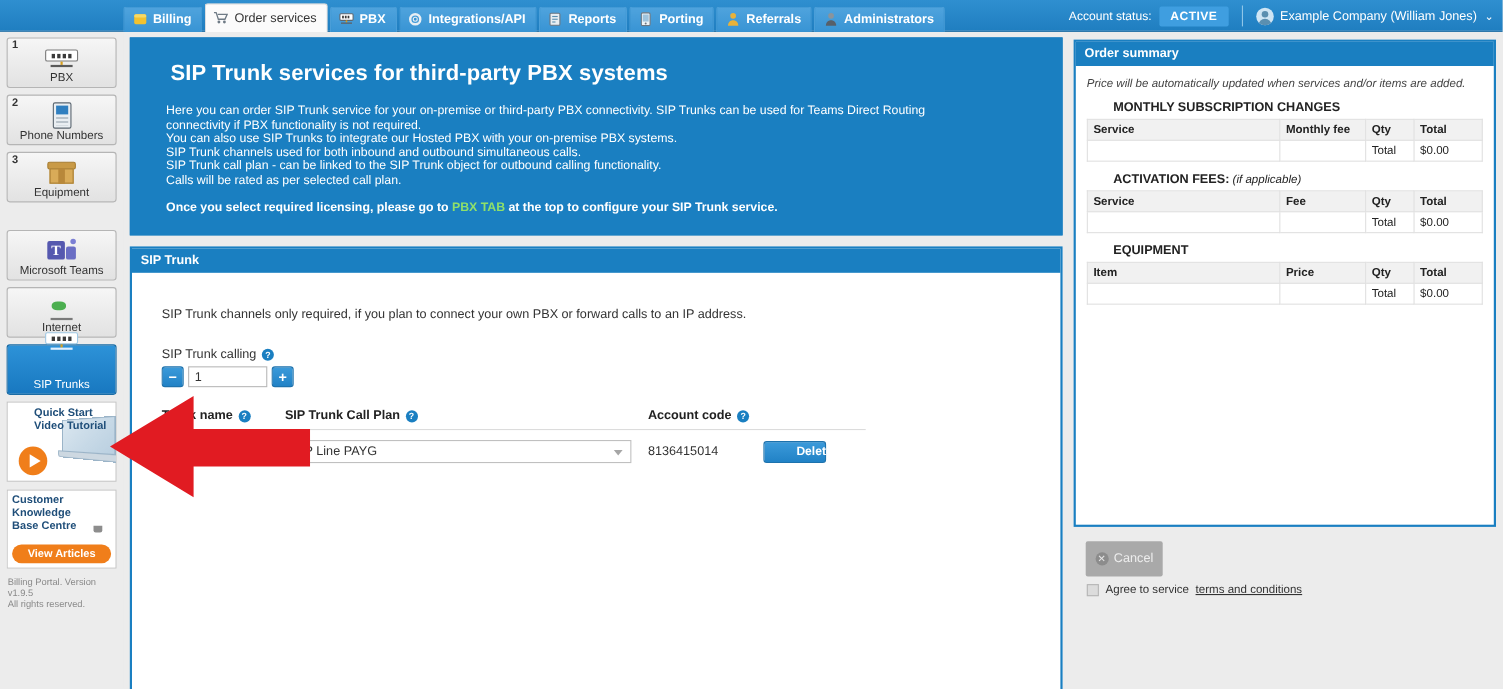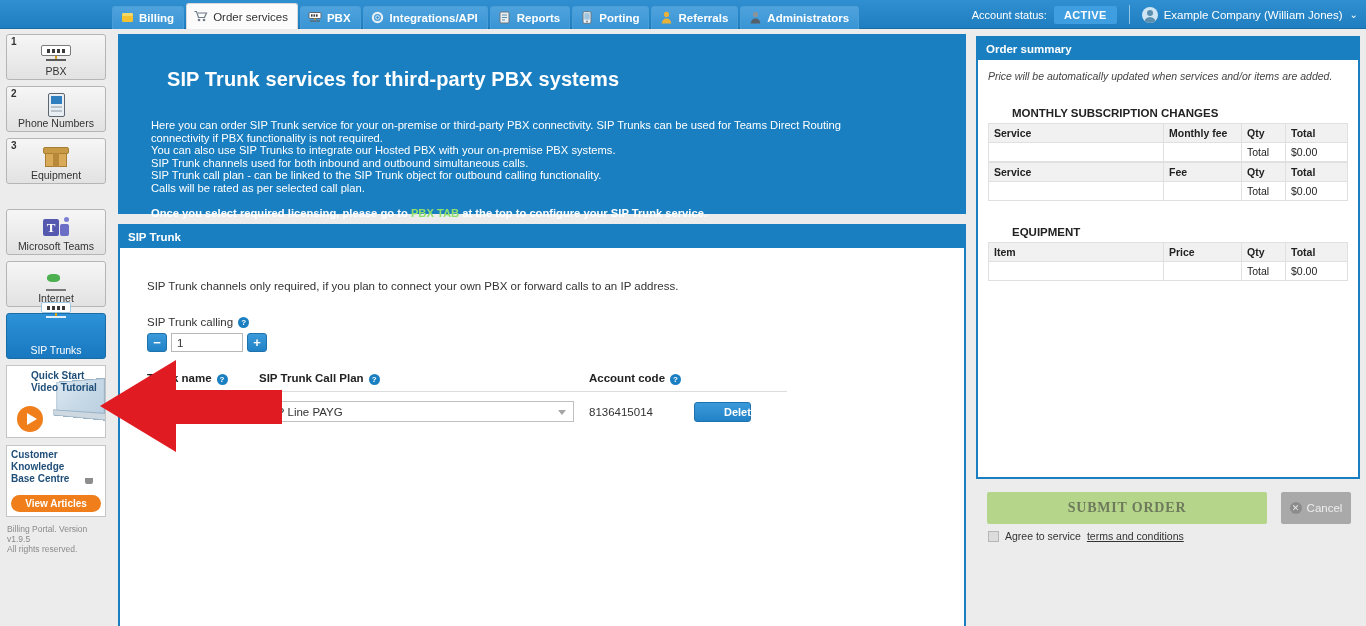--- a/index.html
+++ b/index.html
@@ -288,21 +288,21 @@
     position: absolute; left: 112px; top: 29px;
     width: 860px; height: 597px;
   }
   .hero {
     position: absolute; left: 6px; top: 5px;
     width: 848px; height: 180px;
     background: #1a7fc1;
     border: 1px solid #1a7fc1;
   }
   .hero h1 {
-    margin: 16px; padding: 17px 0 0 32px;
+    margin: 4px; padding: 17px 0 0 32px;
     font-size: 20px; font-weight: bold; color: #ffffff;
     letter-spacing: .1px;
   }
   .hero-body {
     padding: 12px 0 0 32px;
     font-size: 11.2px; color: #ffffff; line-height: 12.6px;
     width: 760px;
   }
   .hero-body p { margin: 0 0 0 0; }
   .hero-cta {
@@ -412,21 +412,21 @@
     height: 22px; background: #1a7fc1; color: #ffffff;
     font-size: 11.5px; font-weight: bold;
     display: flex; align-items: center; padding-left: 8px;
   }
   .osum-body { padding: 10px 10px 0 10px; }
   .osum-note {
     font-size: 10.5px; font-style: italic; color: #444;
   }
   .sec-title {
     font-size: 11.5px; font-weight: bold; color: #222;
-    margin-top: 25px; margin-bottom: 4px; padding-left: 24px;
+    margin-top: 10px; margin-bottom: 4px; padding-left: 24px;
   }
   .sec-title .sub { font-style: italic; font-weight: normal; font-size: 10.5px; }
   table.sum {
     width: 100%; border-collapse: collapse;
     font-size: 10.5px; color: #222;
   }
   table.sum th {
     background: #f1f1f1; text-align: left;
     font-weight: bold; padding: 3px 5px;
     border: 1px solid #e0e0e0; height: 17px;
@@ -773,20 +773,23 @@
         </tr>
         <tr>
           <td></td>
           <td></td>
           <td>Total</td>
           <td>$0.00</td>
         </tr>
       </tbody>
         </table>
 
+      <div class="sec-title">
+        <span>ACTIVATION FEES:</span><span class="sub"> (if applicable)</span>
+      </div>
       <table class="sum">
         <tbody>
             <tr>
           <th>Service</th>
           <th class="w-fee">Fee</th>
           <th class="w-qty">Qty</th>
           <th class="w-tot">Total</th>
         </tr>
         <tr>
           <td></td>
@@ -814,21 +817,20 @@
           <td>Total</td>
           <td>$0.00</td>
         </tr>
       </tbody>
         </table>
     </div>
   </div>
 
   <div class="submit-area">
     <div class="srow">
-      <div class="btn-submit">SUBMIT ORDER</div>
       <div class="btn-cancel">
         <span class="cancel-x">✕</span>
         <span>Cancel</span>
       </div>
     </div>
     <div class="agree">
       <span class="cbx"></span>
       <span>Agree to service </span>
         <a>terms and conditions</a>
     </div>

